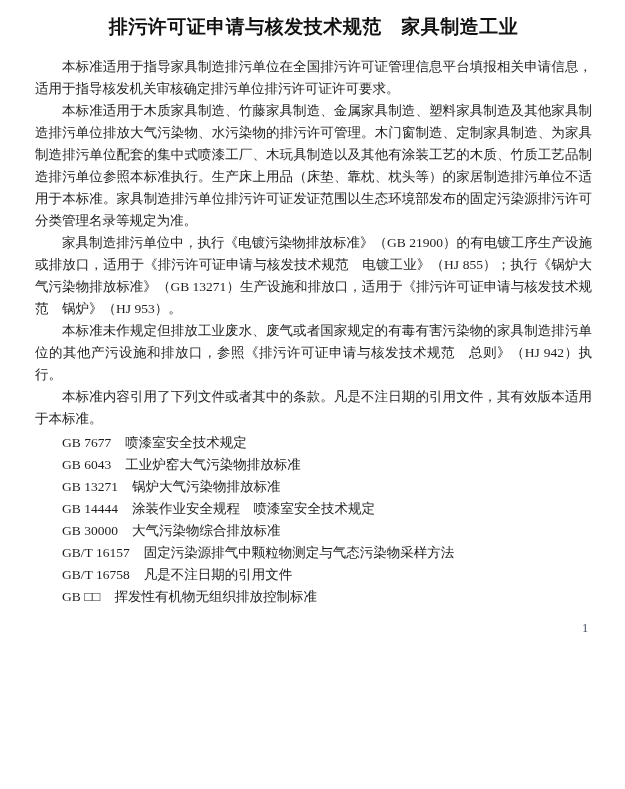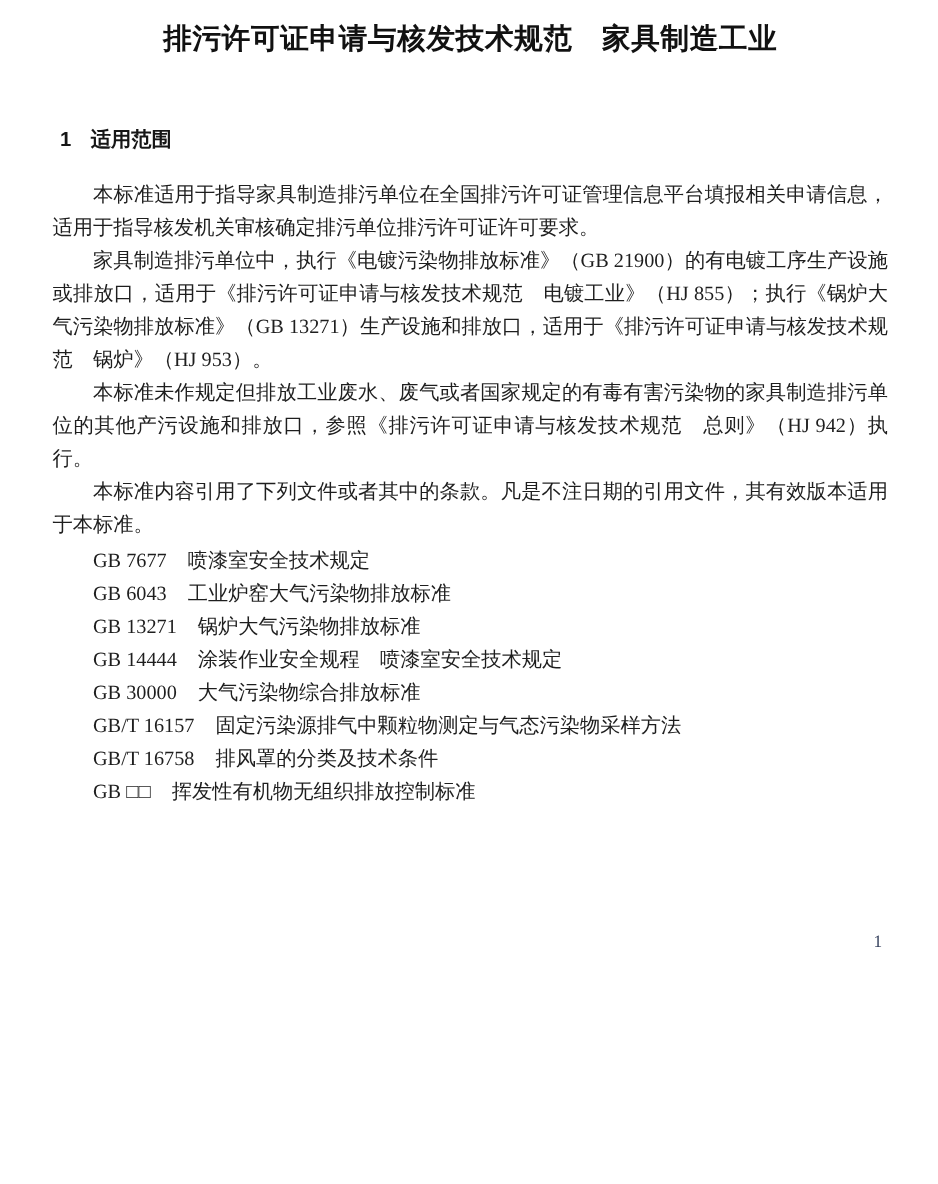--- a/index.html
+++ b/index.html
@@ -69,26 +69,24 @@
     line-height: 12px;
   }
 </style>
 </head>
 <body>
 
 <div class="page">
 
   <h1 class="doc-title">排污许可证申请与核发技术规范　家具制造工业</h1>
 
-  <div class="section-heading" id="sec1-heading">
-    <span class="sec-num">1</span><span class="sec-title">适用范围</span>
-  </div>
 
   <div class="para-group">
     <p class="body-para">本标准适用于指导家具制造排污单位在全国排污许可证管理信息平台填报相关申请信息，适用于指导核发机关审核确定排污单位排污许可证许可要求。</p>
+    <p class="body-para">本标准适用于木质家具制造、竹藤家具制造、金属家具制造、塑料家具制造及其他家具制造排污单位排放大气污染物、水污染物的排污许可管理。木门窗制造、定制家具制造、为家具制造排污单位配套的集中式喷漆工厂、木玩具制造以及其他有涂装工艺的木质、竹质工艺品制造排污单位参照本标准执行。生产床上用品（床垫、靠枕、枕头等）的家居制造排污单位不适用于本标准。家具制造排污单位排污许可证发证范围以生态环境部发布的固定污染源排污许可分类管理名录等规定为准。</p>
     <p class="body-para">家具制造排污单位中，执行《电镀污染物排放标准》（GB 21900）的有电镀工序生产设施或排放口，适用于《排污许可证申请与核发技术规范　电镀工业》（HJ 855）；执行《锅炉大气污染物排放标准》（GB 13271）生产设施和排放口，适用于《排污许可证申请与核发技术规范　锅炉》（HJ 953）。</p>
     <p class="body-para">本标准未作规定但排放工业废水、废气或者国家规定的有毒有害污染物的家具制造排污单位的其他产污设施和排放口，参照《排污许可证申请与核发技术规范　总则》（HJ 942）执行。</p>
   </div>
 
 
   <p class="body-para intro-para">本标准内容引用了下列文件或者其中的条款。凡是不注日期的引用文件，其有效版本适用于本标准。</p>
 
   <div class="ref-list">
     <div class="ref-item">
       <span class="ref-code">GB 7677</span><span class="ref-title">喷漆室安全技术规定</span>
@@ -102,21 +100,21 @@
     <div class="ref-item">
       <span class="ref-code">GB 14444</span><span class="ref-title">涂装作业安全规程　喷漆室安全技术规定</span>
     </div>
     <div class="ref-item">
       <span class="ref-code">GB 30000</span><span class="ref-title">大气污染物综合排放标准</span>
     </div>
     <div class="ref-item">
       <span class="ref-code">GB/T 16157</span><span class="ref-title">固定污染源排气中颗粒物测定与气态污染物采样方法</span>
     </div>
     <div class="ref-item">
-      <span class="ref-code">GB/T 16758</span><span class="ref-title">排风罩的分类及技术条件</span>
+      <span class="ref-code">GB/T 16758</span><span class="ref-title">凡是不注日期的引用文件</span>
     </div>
     <div class="ref-item">
       <span class="ref-code">GB □□</span><span class="ref-title">挥发性有机物无组织排放控制标准</span>
     </div>
     <div class="ref-item">
       
     </div>
   </div>
 
   <div class="page-number">1</div>

